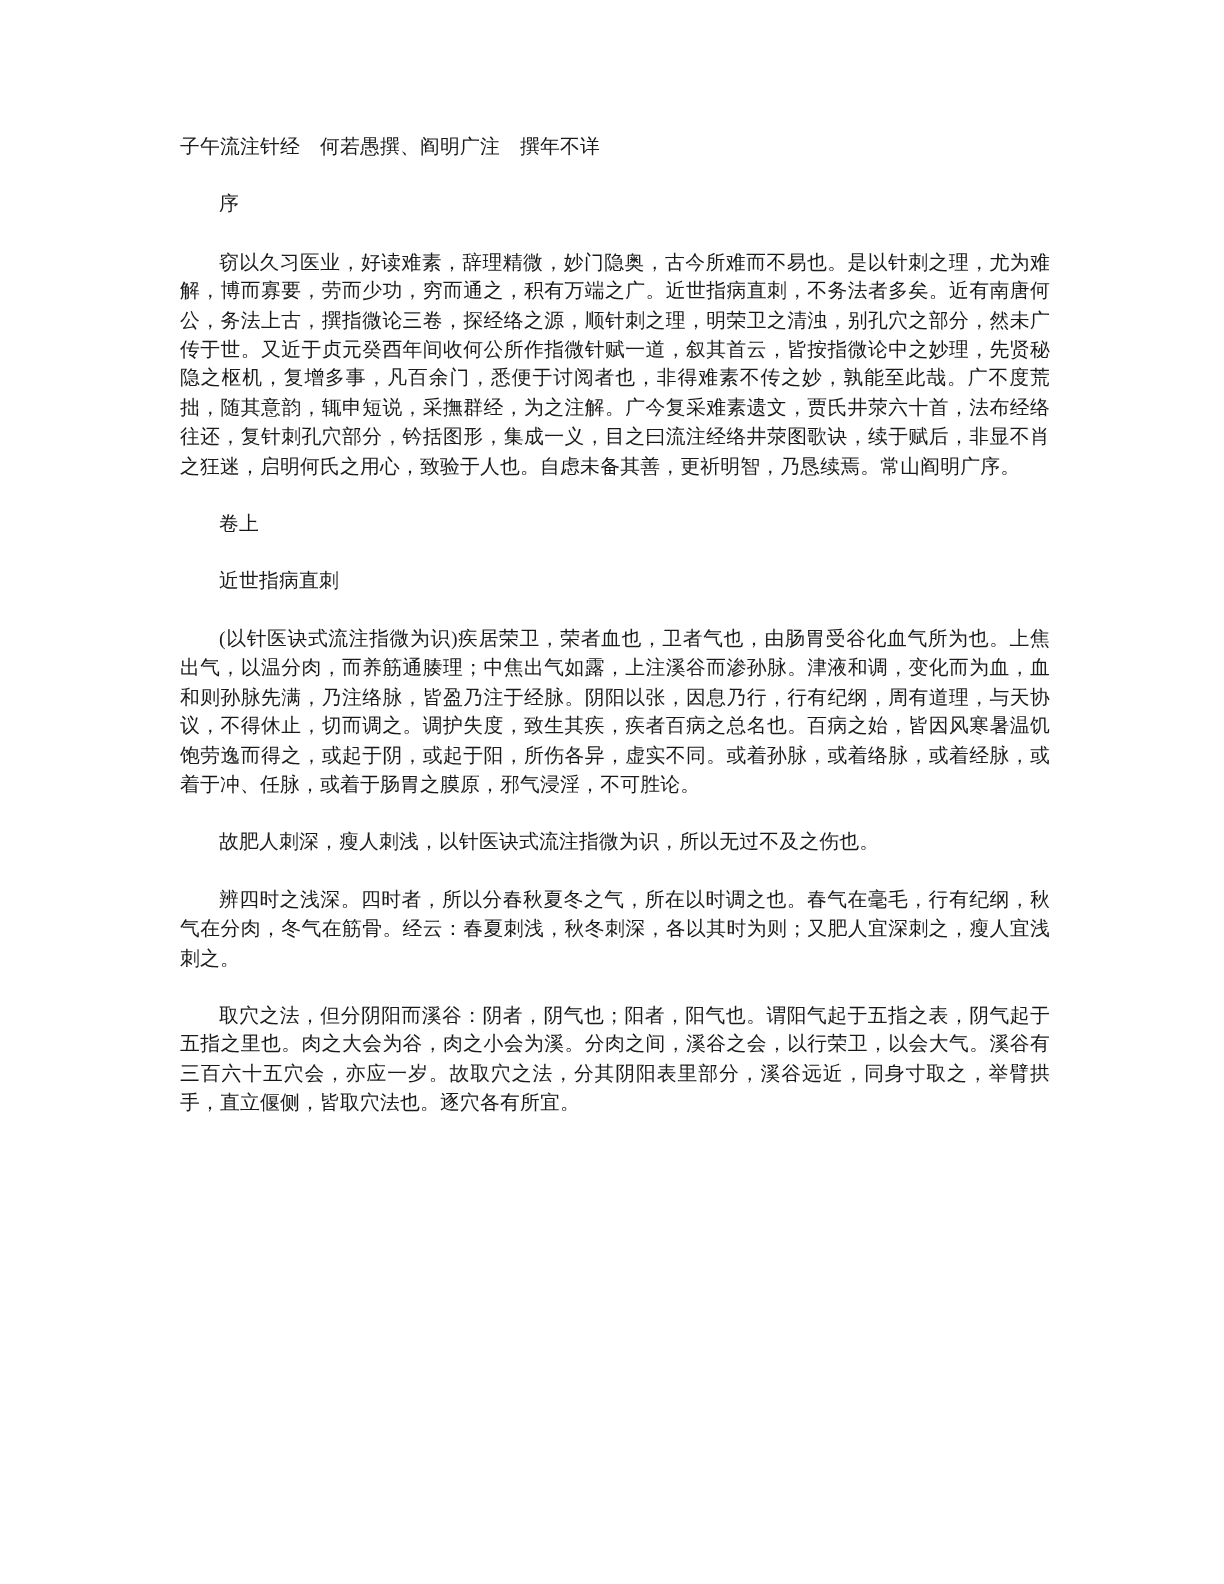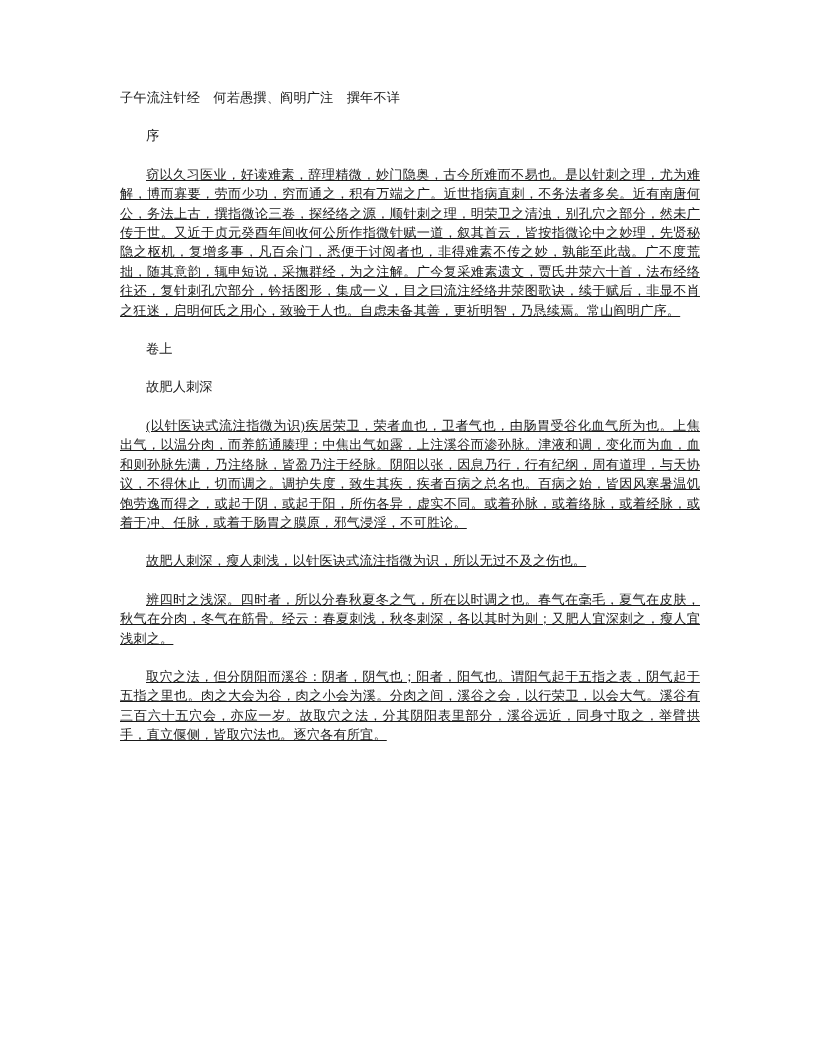--- a/index.html
+++ b/index.html
@@ -41,46 +41,45 @@
     margin: 0 0 19px 0;
     padding-left: 26px;
     white-space: pre;
   }
   .para {
     margin: 0 0 19px 0;
     text-indent: 26px;
     text-align: justify;
     text-justify: inter-ideograph;
     word-break: break-all;
-    text-decoration: underline;
   }
 </style>
 </head>
 <body>
 
 <div class="page">
   <div class="doc-body">
 
     <div class="heading-line line">子午流注针经　何若愚撰、阎明广注　撰年不详</div>
 
     <div class="indent-1 line">序</div>
 
     <div class="para line">窃以久习医业，好读难素，辞理精微，妙门隐奥，古今所难而不易也。是以针刺之理，尤为难解，博而寡要，劳而少功，穷而通之，积有万端之广。近世指病直刺，不务法者多矣。近有南唐何公，务法上古，撰指微论三卷，探经络之源，顺针刺之理，明荣卫之清浊，别孔穴之部分，然未广传于世。又近于贞元癸酉年间收何公所作指微针赋一道，叙其首云，皆按指微论中之妙理，先贤秘隐之枢机，复增多事，凡百余门，悉便于讨阅者也，非得难素不传之妙，孰能至此哉。广不度荒拙，随其意韵，辄申短说，采撫群经，为之注解。广今复采难素遗文，贾氏井荥六十首，法布经络往还，复针刺孔穴部分，钤括图形，集成一义，目之曰流注经络井荥图歌诀，续于赋后，非显不肖之狂迷，启明何氏之用心，致验于人也。自虑未备其善，更祈明智，乃恳续焉。常山阎明广序。</div>
 
 
     <div class="indent-1 line">卷上</div>
 
-    <div class="indent-1 line">故肥人刺深</div>
+    <div class="indent-1 line">近世指病直刺</div>
 
     <div class="para line">(以针医诀式流注指微为识)疾居荣卫，荣者血也，卫者气也，由肠胃受谷化血气所为也。上焦出气，以温分肉，而养筋通腠理；中焦出气如露，上注溪谷而渗孙脉。津液和调，变化而为血，血和则孙脉先满，乃注络脉，皆盈乃注于经脉。阴阳以张，因息乃行，行有纪纲，周有道理，与天协议，不得休止，切而调之。调护失度，致生其疾，疾者百病之总名也。百病之始，皆因风寒暑温饥饱劳逸而得之，或起于阴，或起于阳，所伤各异，虚实不同。或着孙脉，或着络脉，或着经脉，或着于冲、任脉，或着于肠胃之膜原，邪气浸淫，不可胜论。</div>
 
 
 
     <div class="para line">故肥人刺深，瘦人刺浅，以针医诀式流注指微为识，所以无过不及之伤也。</div>
 
-    <div class="para line">辨四时之浅深。四时者，所以分春秋夏冬之气，所在以时调之也。春气在毫毛，夏气在皮肤，秋气在分肉，冬气在筋骨。经云：春夏刺浅，秋冬刺深，各以其时为则；又肥人宜深刺之，瘦人宜浅刺之。</div>
+    <div class="para line">辨四时之浅深。四时者，所以分春秋夏冬之气，所在以时调之也。春气在毫毛，行有纪纲，秋气在分肉，冬气在筋骨。经云：春夏刺浅，秋冬刺深，各以其时为则；又肥人宜深刺之，瘦人宜浅刺之。</div>
 
     <div class="para line">取穴之法，但分阴阳而溪谷：阴者，阴气也；阳者，阳气也。谓阳气起于五指之表，阴气起于五指之里也。肉之大会为谷，肉之小会为溪。分肉之间，溪谷之会，以行荣卫，以会大气。溪谷有三百六十五穴会，亦应一岁。故取穴之法，分其阴阳表里部分，溪谷远近，同身寸取之，举臂拱手，直立偃侧，皆取穴法也。逐穴各有所宜。</div>
 
     <div class="para line">迎随逆顺，须晓气血而升沉。经云：迎随者，又肥人宜深刺之，经脉之往来也，随其经逆</div>
 
   </div>
 </div>
 
 </body></html>

